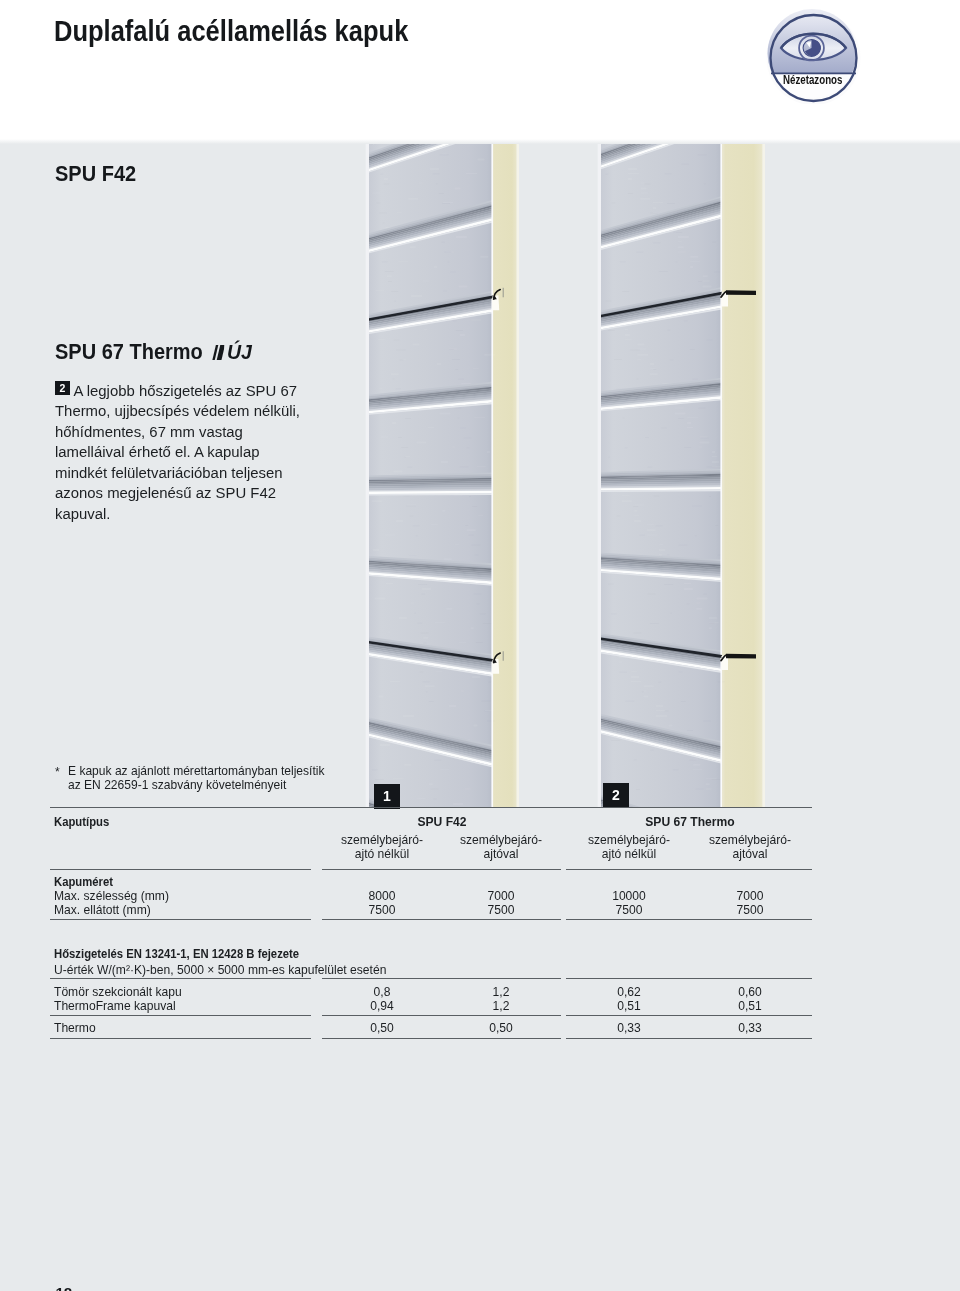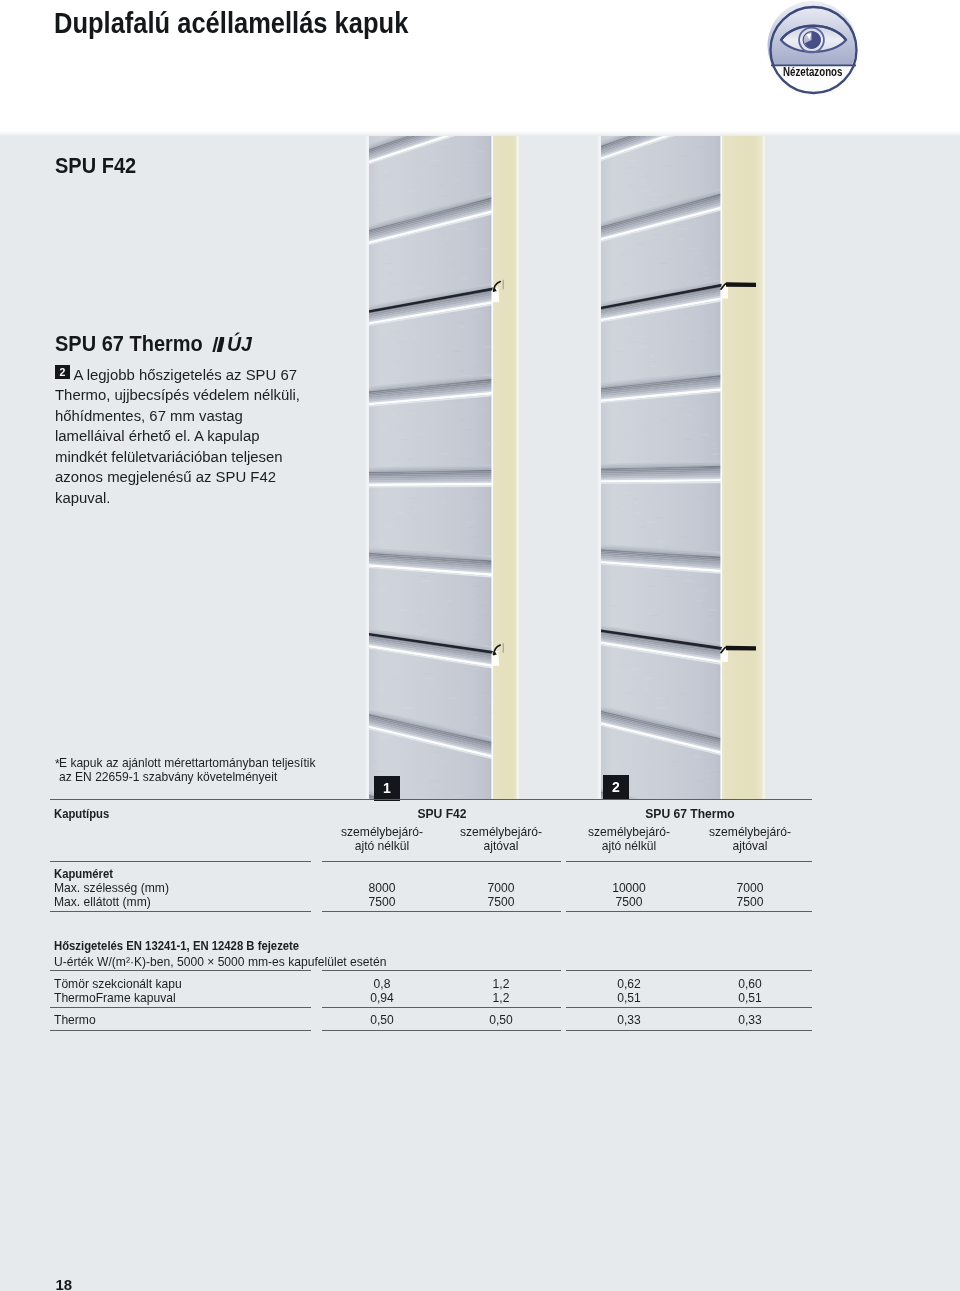--- a/index.html
+++ b/index.html
@@ -4,21 +4,21 @@
 <title>Duplafalú acéllamellás kapuk</title>
 <style>
   html,body{margin:0;padding:0;}
   body{
     width:960px;height:1291px;
     background:#ffffff;
     font-family:"Liberation Sans", sans-serif;
     -webkit-font-smoothing:antialiased;
     position:relative;overflow:hidden;
   }
-  .page{position:absolute;left:0;top:0;width:960px;height:1257px;}
+  .page{position:absolute;left:0;top:8px;width:960px;height:1257px;}
 
   
   .panel{position:absolute;left:0;top:134px;width:960px;height:1157px;background:#e7eaec;}
   .panel-fade{position:absolute;left:0;top:131px;width:960px;height:5px;background:linear-gradient(#ffffff,#e7eaec);}
 
   
   .doc-title{
     position:absolute;left:54px;top:6px;
     font-size:30px;font-weight:bold;color:#15181b;
     white-space:nowrap;letter-spacing:0;
@@ -49,21 +49,21 @@
   .fig{position:absolute;overflow:hidden;}
   .fig-badge{
     position:absolute;background:#13161a;color:#fff;
     font-size:14px;font-weight:bold;width:26px;height:25px;
     line-height:25px;text-align:center;
   }
 
   
   .footnote{position:absolute;left:55px;top:757px;font-size:12.05px;line-height:13.75px;color:#1c1f22;}
   .footnote .star{position:absolute;left:0;top:1px;}
-  .footnote .fn-body{margin-left:4px;}
+  .footnote .fn-body{margin-left:13px;}
 
   
   .tbl{position:absolute;left:50px;top:799px;width:762px;}
   .rule{position:absolute;left:0;height:1.1px;background:#5a5f63;}
   .lbl{position:absolute;font-size:12.1px;color:#1c1f22;white-space:nowrap;}
   .lbl.b{font-weight:bold;transform:scaleX(0.935);transform-origin:left top;}
   .cell{position:absolute;font-size:12.1px;color:#1c1f22;text-align:center;white-space:nowrap;}
   .cell.b{font-weight:bold;}
 
   
@@ -486,21 +486,21 @@
     <div class="sec-head">SPU F42</div>
   </div>
 
   <div class="col" style="top:331.5px">
     <div class="sec-head" style="white-space:nowrap">
       <span>SPU 67 Thermo</span><span class="newflag"><span class="slashes"><svg viewBox="0 0 14 18" width="14" height="18">
               <path d="M5.0 2.0 L7.6 2.0 L3.8 17.0 L1.2 17.0 Z" fill="#15181b"></path>
               <path d="M9.7 2.0 L14.8 2.0 L11.0 17.0 L5.9 17.0 Z" fill="#15181b"></path>
             </svg></span><span class="uj">ÚJ</span></span>
     </div>
-    <div class="body-text" style="margin-top:8px">
+    <div class="body-text" style="margin-top:16px">
       <span class="num-badge">2</span><span>A legjobb hőszigetelés az SPU 67 Thermo, ujjbecsípés védelem nélküli, hőhídmentes, 67 mm vastag lamelláival érhető el. A kapulap mindkét felületvariációban teljesen azonos megjelenésű az SPU F42 kapuval.</span>
     </div>
   </div>
 
   <div class="footnote">
     <span class="star">*</span>
     <div class="fn-body">
       <div>E kapuk az ajánlott mérettartományban teljesítik</div>
       <div>az EN 22659-1 szabvány követelményeit</div>
     </div>

